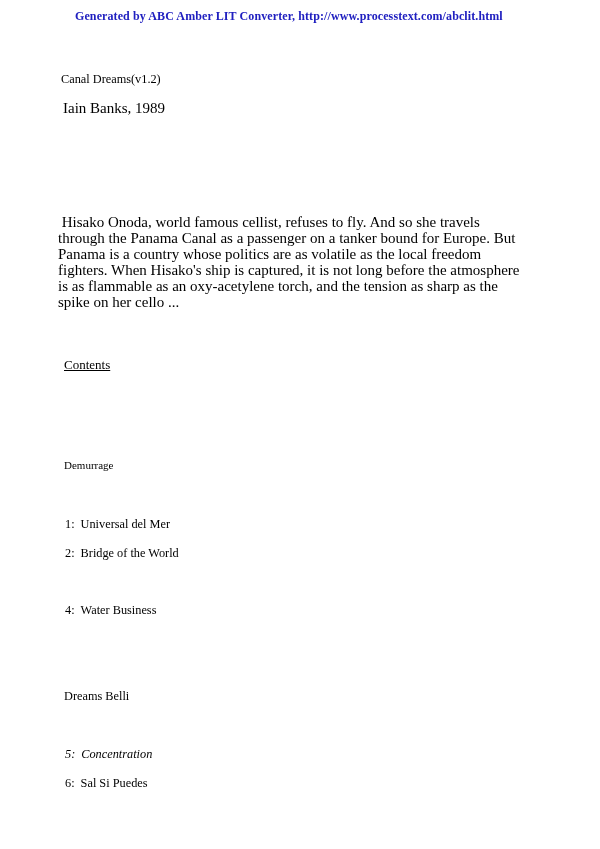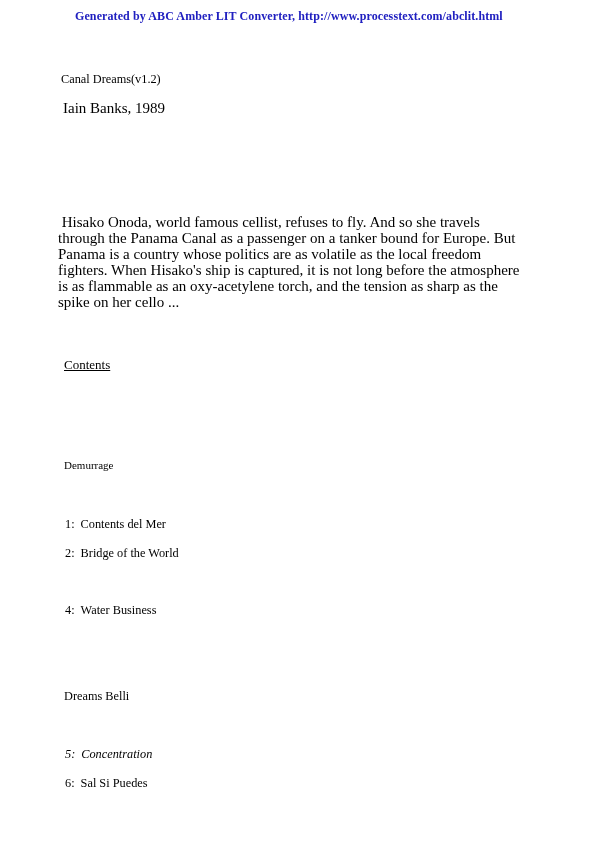--- a/index.html
+++ b/index.html
@@ -70,21 +70,21 @@
 
   <div class="abs book-author">Iain Banks, 1989</div>
 
   <div class="synopsis"> Hisako Onoda, world famous cellist, refuses to fly. And so she travels through the Panama Canal as a passenger on a tanker bound for Europe. But Panama is a country whose politics are as volatile as the local freedom fighters. When Hisako's ship is captured, it is not long before the atmosphere is as flammable as an oxy-acetylene torch, and the tension as sharp as the spike on her cello ...</div>
 
   <div class="abs toc-heading">Contents</div>
 
   <div class="abs section-1">Demurrage</div>
 
   <div class="abs ch-row r1">
-    <span class="ch-num">1:</span><span class="ch-title">Contents del Mer</span>
+    <span class="ch-num">1:</span><span class="ch-title">Universal del Mer</span>
   </div>
 
   <div class="abs ch-row r2">
     <span class="ch-num">2:</span><span class="ch-title">Bridge of the World</span>
   </div>
 
 
   <div class="abs ch-row r4">
     <span class="ch-num">4:</span><span class="ch-title">Water Business</span>
   </div>

